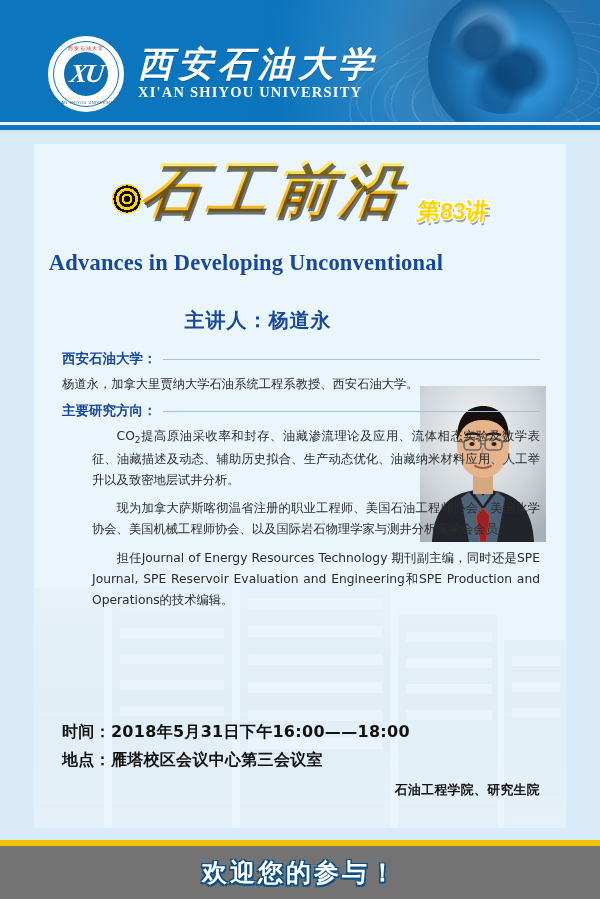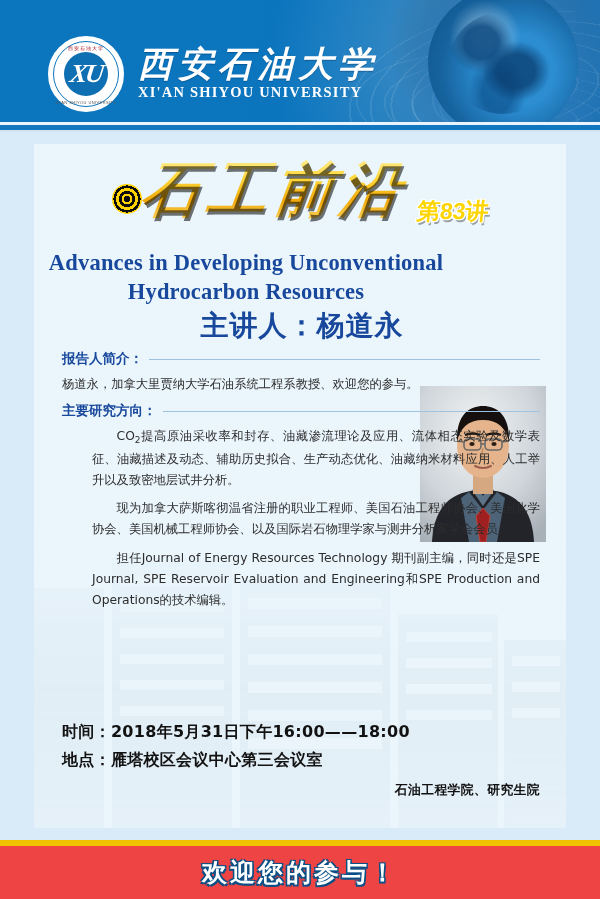--- a/index.html
+++ b/index.html
@@ -147,22 +147,22 @@
   }
 
   
   .en-title{
     position:absolute;left:0;top:248px;width:492px;text-align:center;
     font-family:"Liberation Serif",serif;font-weight:bold;font-size:22.5px;
     line-height:1.30;color:#17489c;letter-spacing:.2px;
   }
   .speaker{
     position:absolute;left:0;top:307px;width:516px;text-align:center;
-    font-family:"DejaVu Sans",sans-serif;font-weight:bold;font-size:28px;
-    color:#17489c;letter-spacing:1px;padding-left:44px;
+    font-family:"DejaVu Sans",sans-serif;font-weight:bold;font-size:20px;
+    color:#17489c;letter-spacing:1px;
   }
 
   
   .body-block{
     position:absolute;left:62px;top:350px;width:478px;
     color:#2b2b2b;
   }
   .sec-head{
     display:flex;align-items:center;gap:6px;
     font-family:"DejaVu Sans",sans-serif;font-weight:bold;font-size:13.5px;
@@ -193,21 +193,21 @@
   }
   .signoff{
     position:absolute;right:60px;top:780px;text-align:center;
     font-family:"DejaVu Sans",sans-serif;font-weight:bold;font-size:12.8px;
     color:#121212;line-height:1.62;letter-spacing:.4px;
   }
 
   
   .gold-bar{position:absolute;left:0;top:840px;width:600px;height:6px;background:#f0c200;}
   .footer{
-    position:absolute;left:0;top:846px;width:600px;height:53px;background:#ef4444;
+    position:absolute;left:0;top:846px;width:600px;height:53px;background:#737373;
     display:flex;align-items:center;justify-content:center;
   }
   .footer-text{
     font-family:"DejaVu Sans",sans-serif;font-weight:bold;font-size:25px;
     color:#ffffff;letter-spacing:3px;
     text-shadow:
       -1.5px -1.5px 0 #0a4f85, 1.5px -1.5px 0 #0a4f85,
       -1.5px 1.5px 0 #0a4f85, 1.5px 1.5px 0 #0a4f85,
       0 0 2px #0a4f85;
   }
@@ -283,21 +283,20 @@
   </div>
 
   <div class="title-art">
     <span class="spiral"></span>
     <span class="cn-title">石工前沿</span>
     <span class="lec-no">第83讲</span>
   </div>
 
   <div class="en-title">
     <div>Advances in Developing Unconventional</div>
-    <div>Hydrocarbon Resources</div>
   </div>
   <div class="speaker">主讲人：杨道永</div>
 
   <div class="photo">
     <svg width="126" height="156" viewBox="0 0 126 156">
       <defs>
         <radialGradient id="bg" cx="45%" cy="30%" r="80%">
           <stop offset="0%" stop-color="#f2f4f5"></stop>
           <stop offset="60%" stop-color="#cfd5da"></stop>
           <stop offset="100%" stop-color="#a9b1b8"></stop>
@@ -335,24 +334,24 @@
       <ellipse cx="74" cy="58" rx="2.6" ry="1.9" fill="#2a1d14"></ellipse>
 
       <path d="M63 62 L61 72 q2 2 4 0" stroke="#bb8b64" stroke-width="1.4" fill="none"></path>
       <path d="M55 80 q8 4 16 0" stroke="#9b5a4c" stroke-width="2" fill="none" stroke-linecap="round"></path>
     </svg>
   </div>
 
   <div class="body-block">
 
     <div class="sec-head">
-      <span>报告人简介：</span>
+      <span>西安石油大学：</span>
       <span class="hline"></span>
     </div>
-    <p class="p">杨道永，加拿大里贾纳大学石油系统工程系教授、欢迎您的参与。</p>
+    <p class="p">杨道永，加拿大里贾纳大学石油系统工程系教授、西安石油大学。</p>
 
     <div class="sec-head">
       <span>主要研究方向：</span>
       <span class="hline"></span>
     </div>
     <p class="p indent"><span>CO</span><span class="sub">2</span><span>提高原油采收率和封存、油藏渗流理论及应用、流体相态实验及数学表征、油藏描述及动态、辅助历史拟合、生产动态优化、油藏纳米材料应用、人工举升以及致密地层试井分析。</span></p>
 
     <p class="p indent">现为加拿大萨斯喀彻温省注册的职业工程师、美国石油工程师协会、美国化学协会、美国机械工程师协会、以及国际岩石物理学家与测井分析家学会会员。</p>
     <p class="p indent">担任Journal of Energy Resources Technology 期刊副主编，同时还是SPE Journal, SPE Reservoir Evaluation and Engineering和SPE Production and Operations的技术编辑。</p>
   </div>

